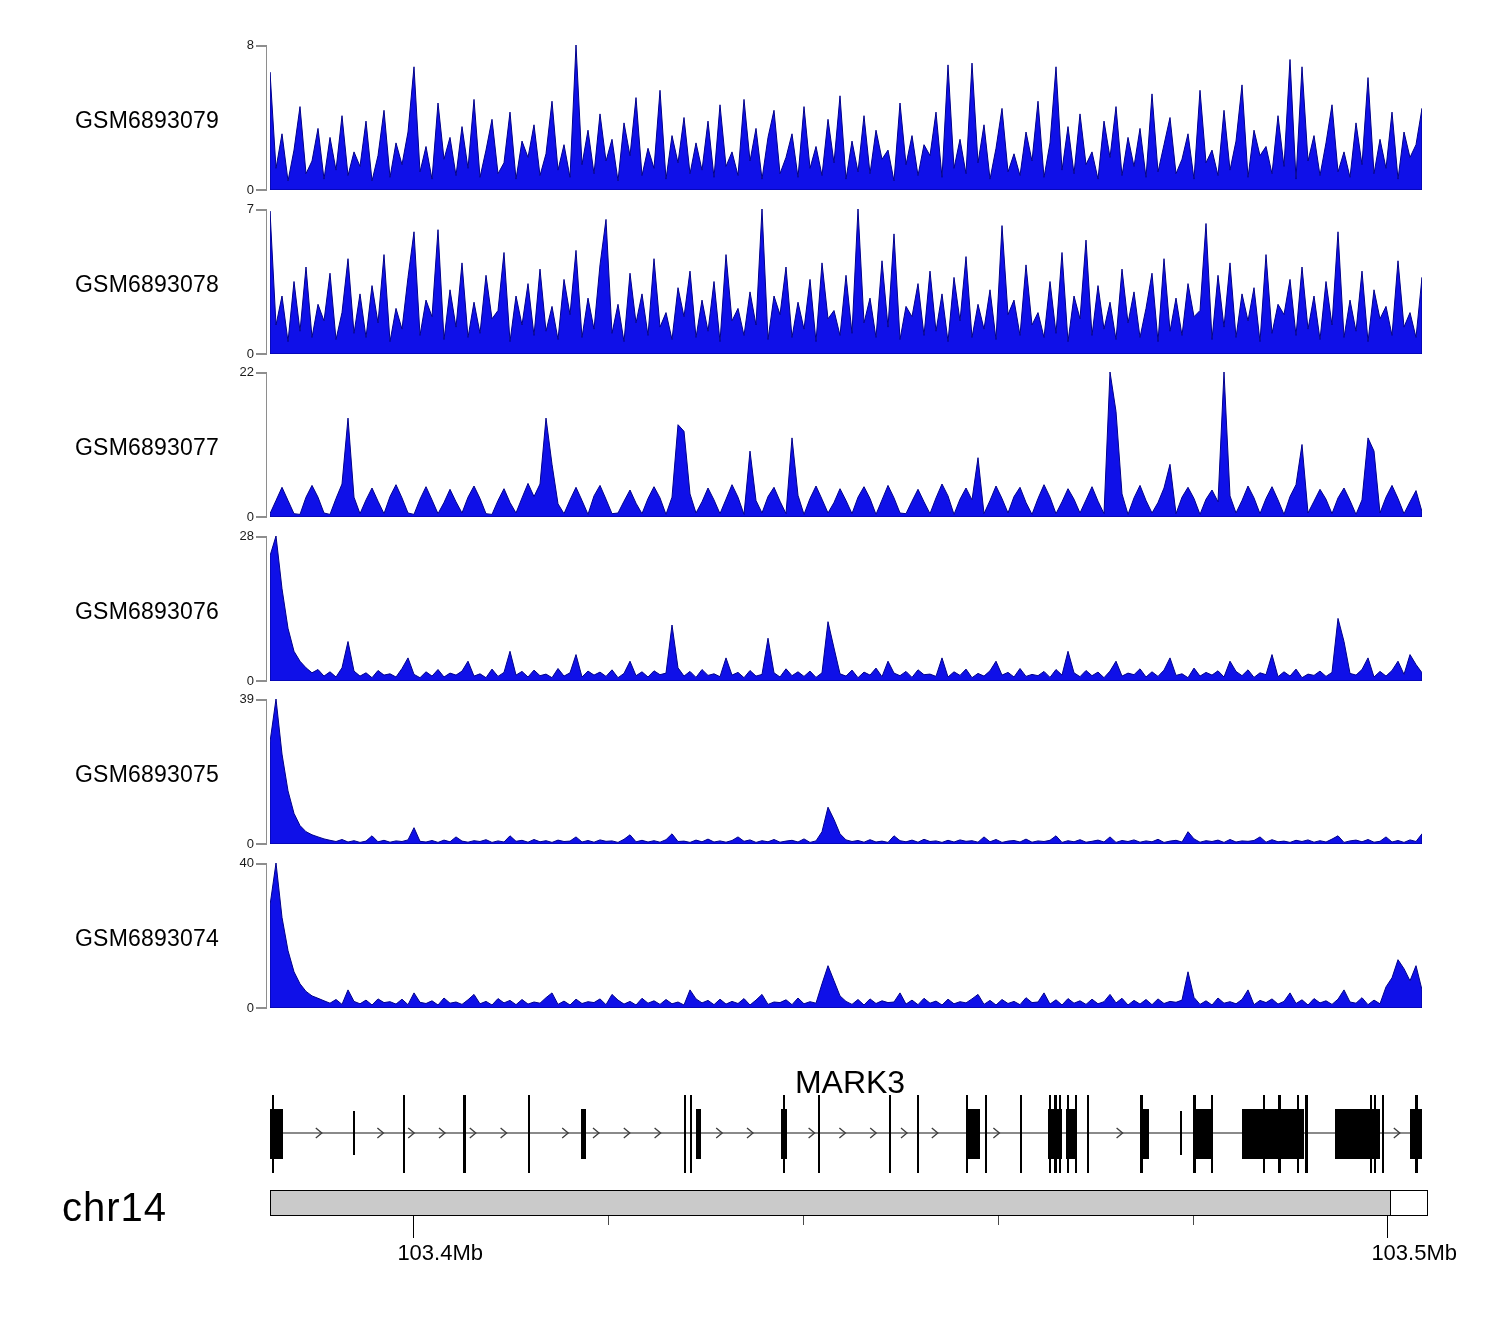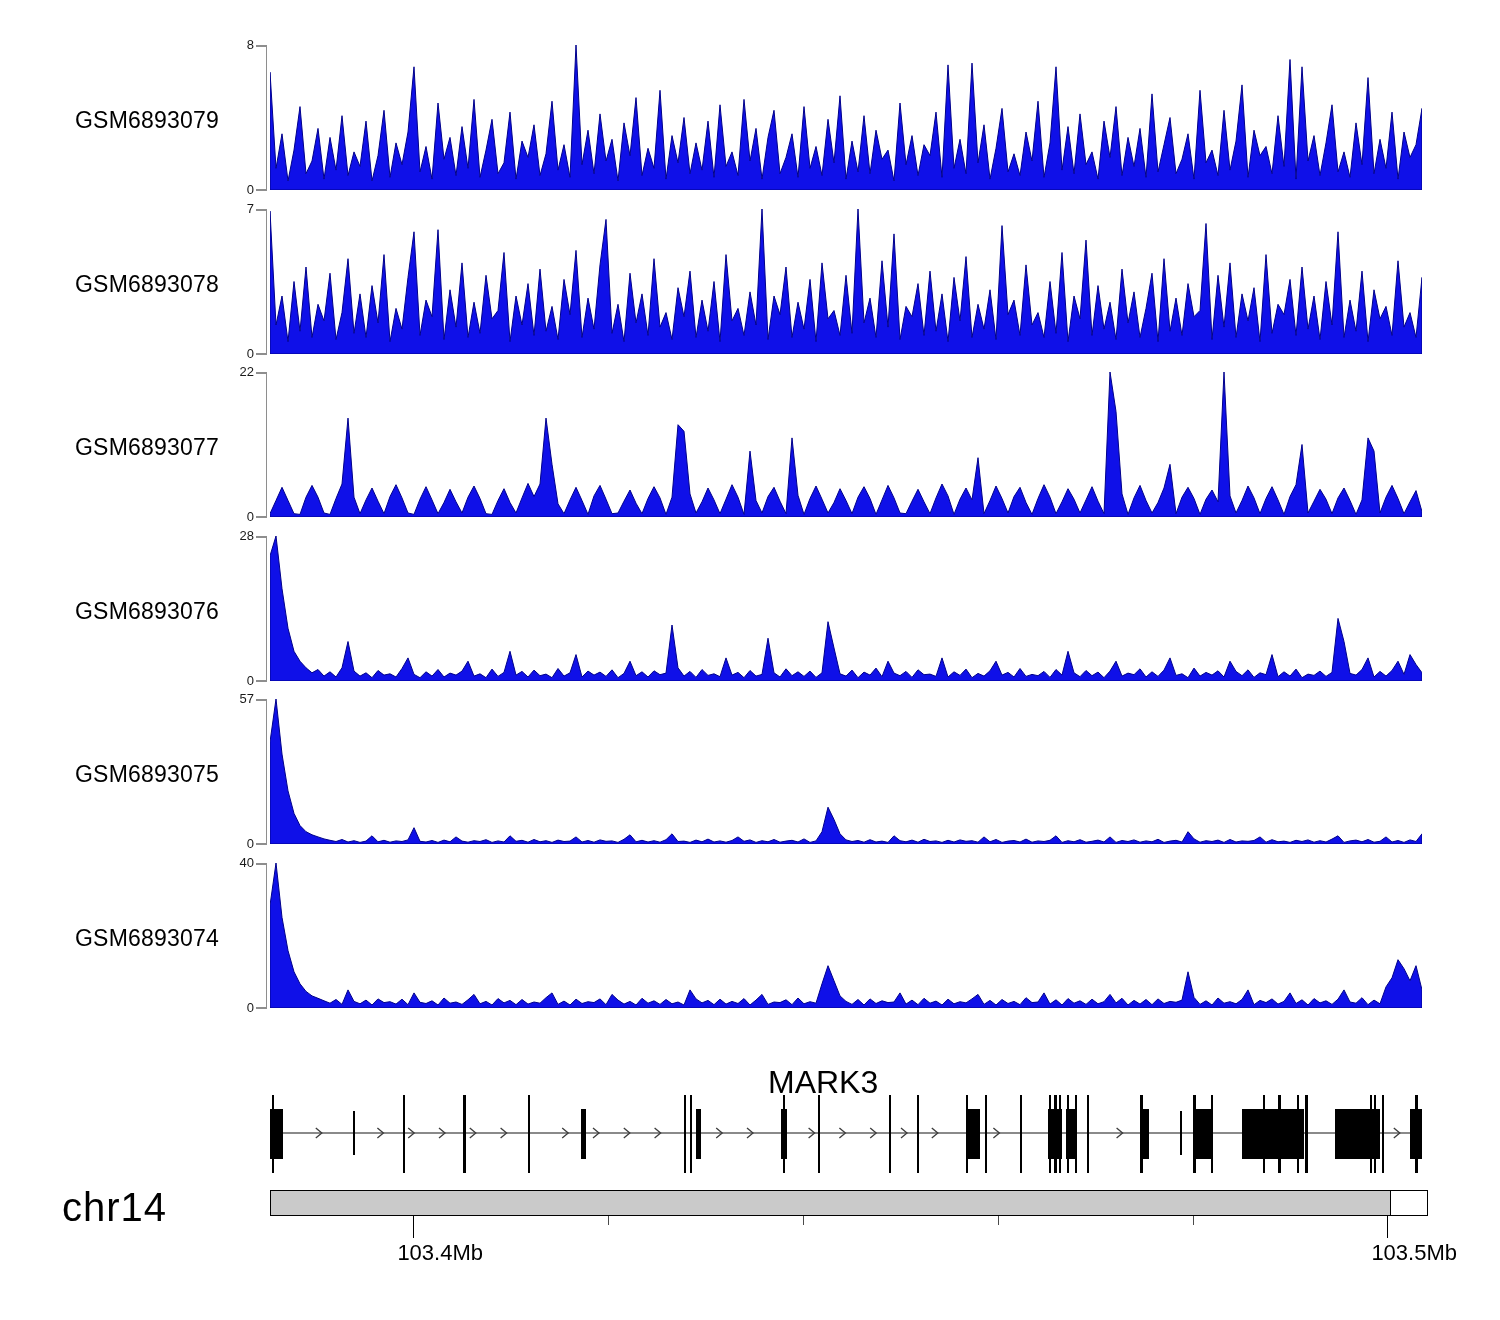--- a/index.html
+++ b/index.html
@@ -7,21 +7,21 @@
        font-family:"Liberation Sans",sans-serif;color:#000;overflow:hidden}
   .track{position:absolute;left:0;width:1500px;height:145px}
   .tlabel{position:absolute;left:75px;top:62px;font-size:23px;letter-spacing:.2px;white-space:nowrap}
   .ynum{position:absolute;left:204px;width:50px;text-align:right;font-size:13px;line-height:14px;color:#1a1a1a}
   .ymax{top:-7px}
   .ymin{top:138px}
   .yaxis{position:absolute;left:266px;top:0;width:0;height:145px;border-left:1.5px solid #8e8e8e}
   .ytick{position:absolute;left:256px;width:11px;height:1.5px;background:#8e8e8e}
   .ytick.b{top:144px}
   .plot{position:absolute;left:270px;top:0;width:1152px;height:145px}
-  .gname{position:absolute;left:768px;top:1064px;width:164px;text-align:left;font-size:32px;white-space:nowrap}
+  .gname{position:absolute;left:768px;top:1064px;width:164px;text-align:center;font-size:32px;white-space:nowrap}
   #genesvg{position:absolute;left:270px;top:1085px}
   #ideosvg{position:absolute;left:270px;top:1190px}
   #axissvg{position:absolute;left:270px;top:1216px}
   .chrlabel{position:absolute;left:62px;top:1185px;font-size:40px;letter-spacing:1px}
   .xlab{position:absolute;top:1240px;width:140px;text-align:right;font-size:22px;white-space:nowrap}
   .xlab0{left:343px}
   .xlab1{left:1317px}
 </style>
 </head>
 <body>
@@ -71,21 +71,21 @@
     <div class="ytick"></div>
     <div class="ytick b"></div>
     <div class="yaxis"></div>
     <svg class="plot" width="1152" height="145" viewBox="0 0 1152 145" preserveAspectRatio="none">
         <polygon points="0,145 0.0,19.8 6.0,0.0 12.0,52.7 18.0,92.3 24.0,115.3 30.0,125.2 36.0,131.8 42.0,136.8 48.0,133.5 54.0,140.1 60.0,135.8 66.0,141.0 72.0,131.8 78.0,105.5 84.0,135.1 90.0,140.1 96.0,136.8 102.0,141.7 108.0,134.5 114.0,139.1 120.0,137.8 126.0,141.0 132.0,132.5 138.0,121.9 144.0,138.4 150.0,141.7 156.0,135.8 162.0,140.1 168.0,133.5 174.0,141.0 180.0,137.1 186.0,139.1 192.0,135.1 198.0,125.2 204.0,140.1 210.0,137.8 216.0,141.7 222.0,133.1 228.0,140.4 234.0,136.4 240.0,115.3 246.0,139.1 252.0,135.4 258.0,141.0 264.0,134.1 270.0,139.7 276.0,138.1 282.0,141.7 288.0,132.5 294.0,140.1 300.0,136.8 306.0,118.6 312.0,141.0 318.0,135.1 324.0,139.1 330.0,136.1 336.0,140.4 342.0,133.8 348.0,141.7 354.0,137.4 360.0,125.2 366.0,139.7 372.0,135.8 378.0,141.0 384.0,134.8 390.0,138.7 396.0,137.1 402.0,89.0 408.0,131.8 414.0,140.1 420.0,135.4 426.0,141.4 432.0,133.5 438.0,139.4 444.0,137.8 450.0,140.7 456.0,121.9 462.0,139.1 468.0,136.4 474.0,141.7 480.0,134.5 486.0,140.1 492.0,138.4 498.0,102.2 504.0,136.8 510.0,141.0 516.0,132.8 522.0,139.7 528.0,135.8 534.0,140.4 540.0,135.1 546.0,141.4 552.0,136.8 558.0,85.7 564.0,112.0 570.0,137.8 576.0,140.1 582.0,134.1 588.0,141.7 594.0,136.1 600.0,139.1 606.0,132.1 612.0,140.7 618.0,125.2 624.0,137.1 630.0,139.7 636.0,135.4 642.0,141.4 648.0,133.8 654.0,138.7 660.0,138.1 666.0,140.4 672.0,121.9 678.0,141.0 684.0,135.8 690.0,139.4 696.0,133.1 702.0,141.7 708.0,137.4 714.0,140.1 720.0,134.8 726.0,125.2 732.0,139.1 738.0,136.4 744.0,141.0 750.0,132.5 756.0,140.4 762.0,138.4 768.0,139.7 774.0,135.4 780.0,141.4 786.0,133.5 792.0,139.1 798.0,115.3 804.0,136.8 810.0,140.7 816.0,134.5 822.0,139.7 828.0,136.1 834.0,141.7 840.0,135.1 846.0,125.2 852.0,140.1 858.0,137.1 864.0,138.7 870.0,132.8 876.0,141.0 882.0,135.8 888.0,140.4 894.0,134.1 900.0,121.9 906.0,139.4 912.0,137.8 918.0,141.7 924.0,132.1 930.0,140.1 936.0,136.4 942.0,139.1 948.0,134.8 954.0,141.0 960.0,125.2 966.0,135.4 972.0,139.7 978.0,133.8 984.0,141.4 990.0,136.8 996.0,138.7 1002.0,118.6 1008.0,140.7 1014.0,135.8 1020.0,140.1 1026.0,133.1 1032.0,141.7 1038.0,138.1 1044.0,139.4 1050.0,135.1 1056.0,140.4 1062.0,136.4 1068.0,82.4 1074.0,105.5 1080.0,137.4 1086.0,139.1 1092.0,133.5 1098.0,121.9 1104.0,141.0 1110.0,135.4 1116.0,140.1 1122.0,134.5 1128.0,125.2 1134.0,138.4 1140.0,118.6 1146.0,128.5 1152.0,136.8 1152,145" fill="#0f10e8" stroke="#00008b" stroke-width="1"></polygon>
       </svg>
   </div>
 
   <div class="track" style="top:699px">
     <div class="tlabel">GSM6893075</div>
-    <div class="ynum ymax">57</div>
+    <div class="ynum ymax">39</div>
     <div class="ynum ymin">0</div>
     <div class="ytick"></div>
     <div class="ytick b"></div>
     <div class="yaxis"></div>
     <svg class="plot" width="1152" height="145" viewBox="0 0 1152 145" preserveAspectRatio="none">
         <polygon points="0,145 0.0,42.9 6.0,0.0 12.0,55.1 18.0,91.9 24.0,114.4 30.0,126.6 36.0,132.7 42.0,135.8 48.0,137.9 54.0,139.9 60.0,141.3 66.0,142.5 72.0,140.5 78.0,143.0 84.0,141.7 90.0,143.4 96.0,142.1 102.0,136.8 108.0,142.8 114.0,141.3 120.0,143.2 126.0,141.9 132.0,142.5 138.0,140.9 144.0,128.7 150.0,142.3 156.0,143.0 162.0,141.5 168.0,143.4 174.0,141.1 180.0,142.8 186.0,137.9 192.0,142.1 198.0,143.2 204.0,141.7 210.0,142.5 216.0,140.7 222.0,143.4 228.0,141.9 234.0,143.0 240.0,136.8 246.0,142.3 252.0,141.3 258.0,143.2 264.0,140.5 270.0,142.8 276.0,141.7 282.0,143.4 288.0,141.1 294.0,142.5 300.0,142.1 306.0,137.9 312.0,143.0 318.0,141.5 324.0,143.2 330.0,140.9 336.0,142.3 342.0,141.9 348.0,143.4 354.0,140.3 360.0,135.8 366.0,142.8 372.0,141.3 378.0,143.0 384.0,141.7 390.0,143.2 396.0,140.7 402.0,134.8 408.0,142.5 414.0,142.1 420.0,143.4 426.0,141.1 432.0,142.8 438.0,140.1 444.0,143.0 450.0,141.9 456.0,143.2 462.0,141.5 468.0,137.9 474.0,142.3 480.0,140.9 486.0,143.4 492.0,141.7 498.0,142.8 504.0,140.5 510.0,143.2 516.0,142.1 522.0,141.3 528.0,143.0 534.0,139.9 540.0,143.4 546.0,141.9 552.0,132.7 558.0,108.2 564.0,120.5 570.0,134.8 576.0,140.9 582.0,142.5 588.0,141.5 594.0,143.2 600.0,140.7 606.0,143.0 612.0,142.1 618.0,143.4 624.0,136.8 630.0,141.7 636.0,142.8 642.0,141.1 648.0,143.2 654.0,140.3 660.0,142.5 666.0,141.9 672.0,143.4 678.0,141.3 684.0,143.0 690.0,140.9 696.0,142.3 702.0,141.7 708.0,143.2 714.0,137.9 720.0,142.8 726.0,140.5 732.0,143.4 738.0,142.1 744.0,141.5 750.0,143.0 756.0,140.1 762.0,143.2 768.0,141.9 774.0,142.5 780.0,141.3 786.0,136.8 792.0,143.4 798.0,141.7 804.0,142.8 810.0,140.7 816.0,143.2 822.0,142.3 828.0,141.1 834.0,143.0 840.0,137.9 846.0,143.4 852.0,141.5 858.0,142.5 864.0,140.9 870.0,143.2 876.0,141.9 882.0,142.8 888.0,140.3 894.0,143.4 900.0,142.1 906.0,141.3 912.0,143.0 918.0,132.7 924.0,139.9 930.0,143.2 936.0,141.7 942.0,142.5 948.0,141.1 954.0,143.4 960.0,140.5 966.0,143.0 972.0,141.9 978.0,142.3 984.0,141.5 990.0,137.9 996.0,143.2 1002.0,140.7 1008.0,142.8 1014.0,142.1 1020.0,143.4 1026.0,141.3 1032.0,142.5 1038.0,140.9 1044.0,143.2 1050.0,141.7 1056.0,143.0 1062.0,140.1 1068.0,136.8 1074.0,143.4 1080.0,141.9 1086.0,141.1 1092.0,142.8 1098.0,140.5 1104.0,143.2 1110.0,142.3 1116.0,137.9 1122.0,143.0 1128.0,141.5 1134.0,143.4 1140.0,140.9 1146.0,142.5 1152.0,134.8 1152,145" fill="#0f10e8" stroke="#00008b" stroke-width="1"></polygon>
       </svg>
   </div>
 
   <div class="track" style="top:863px">

